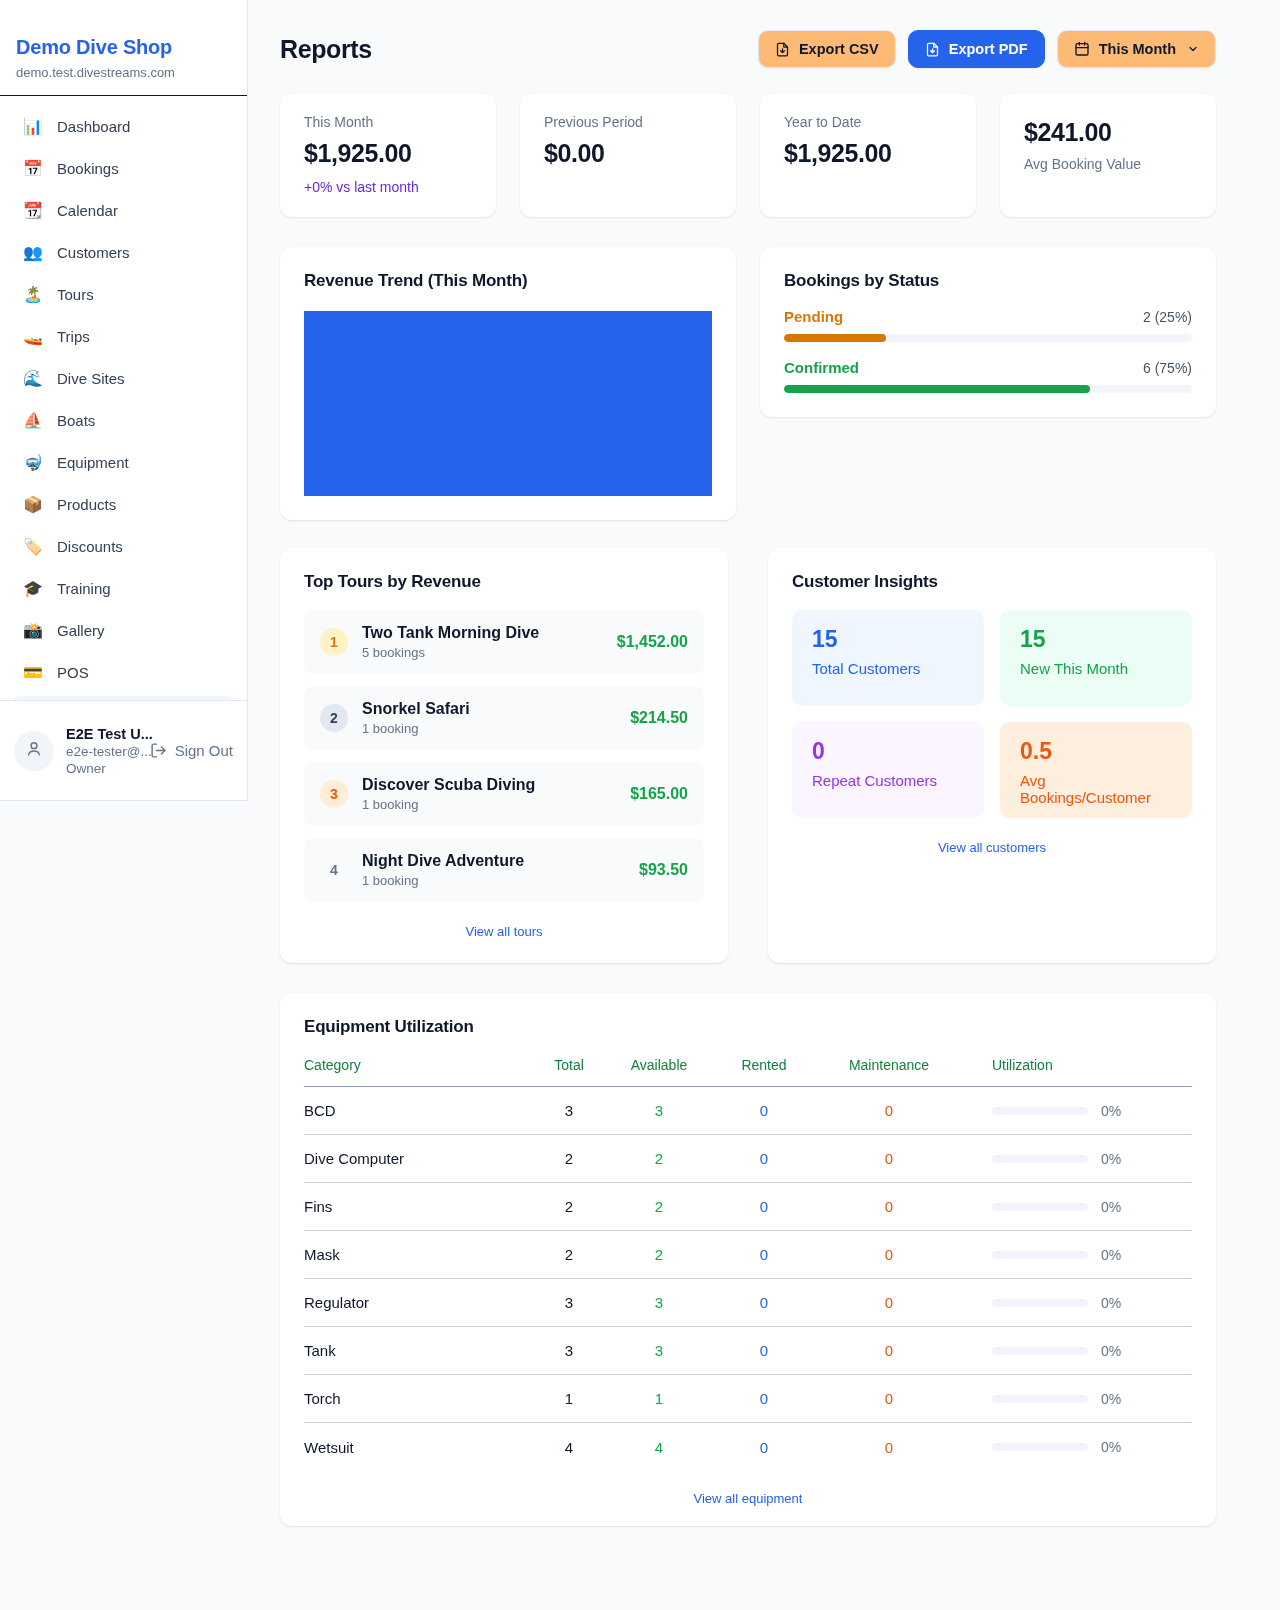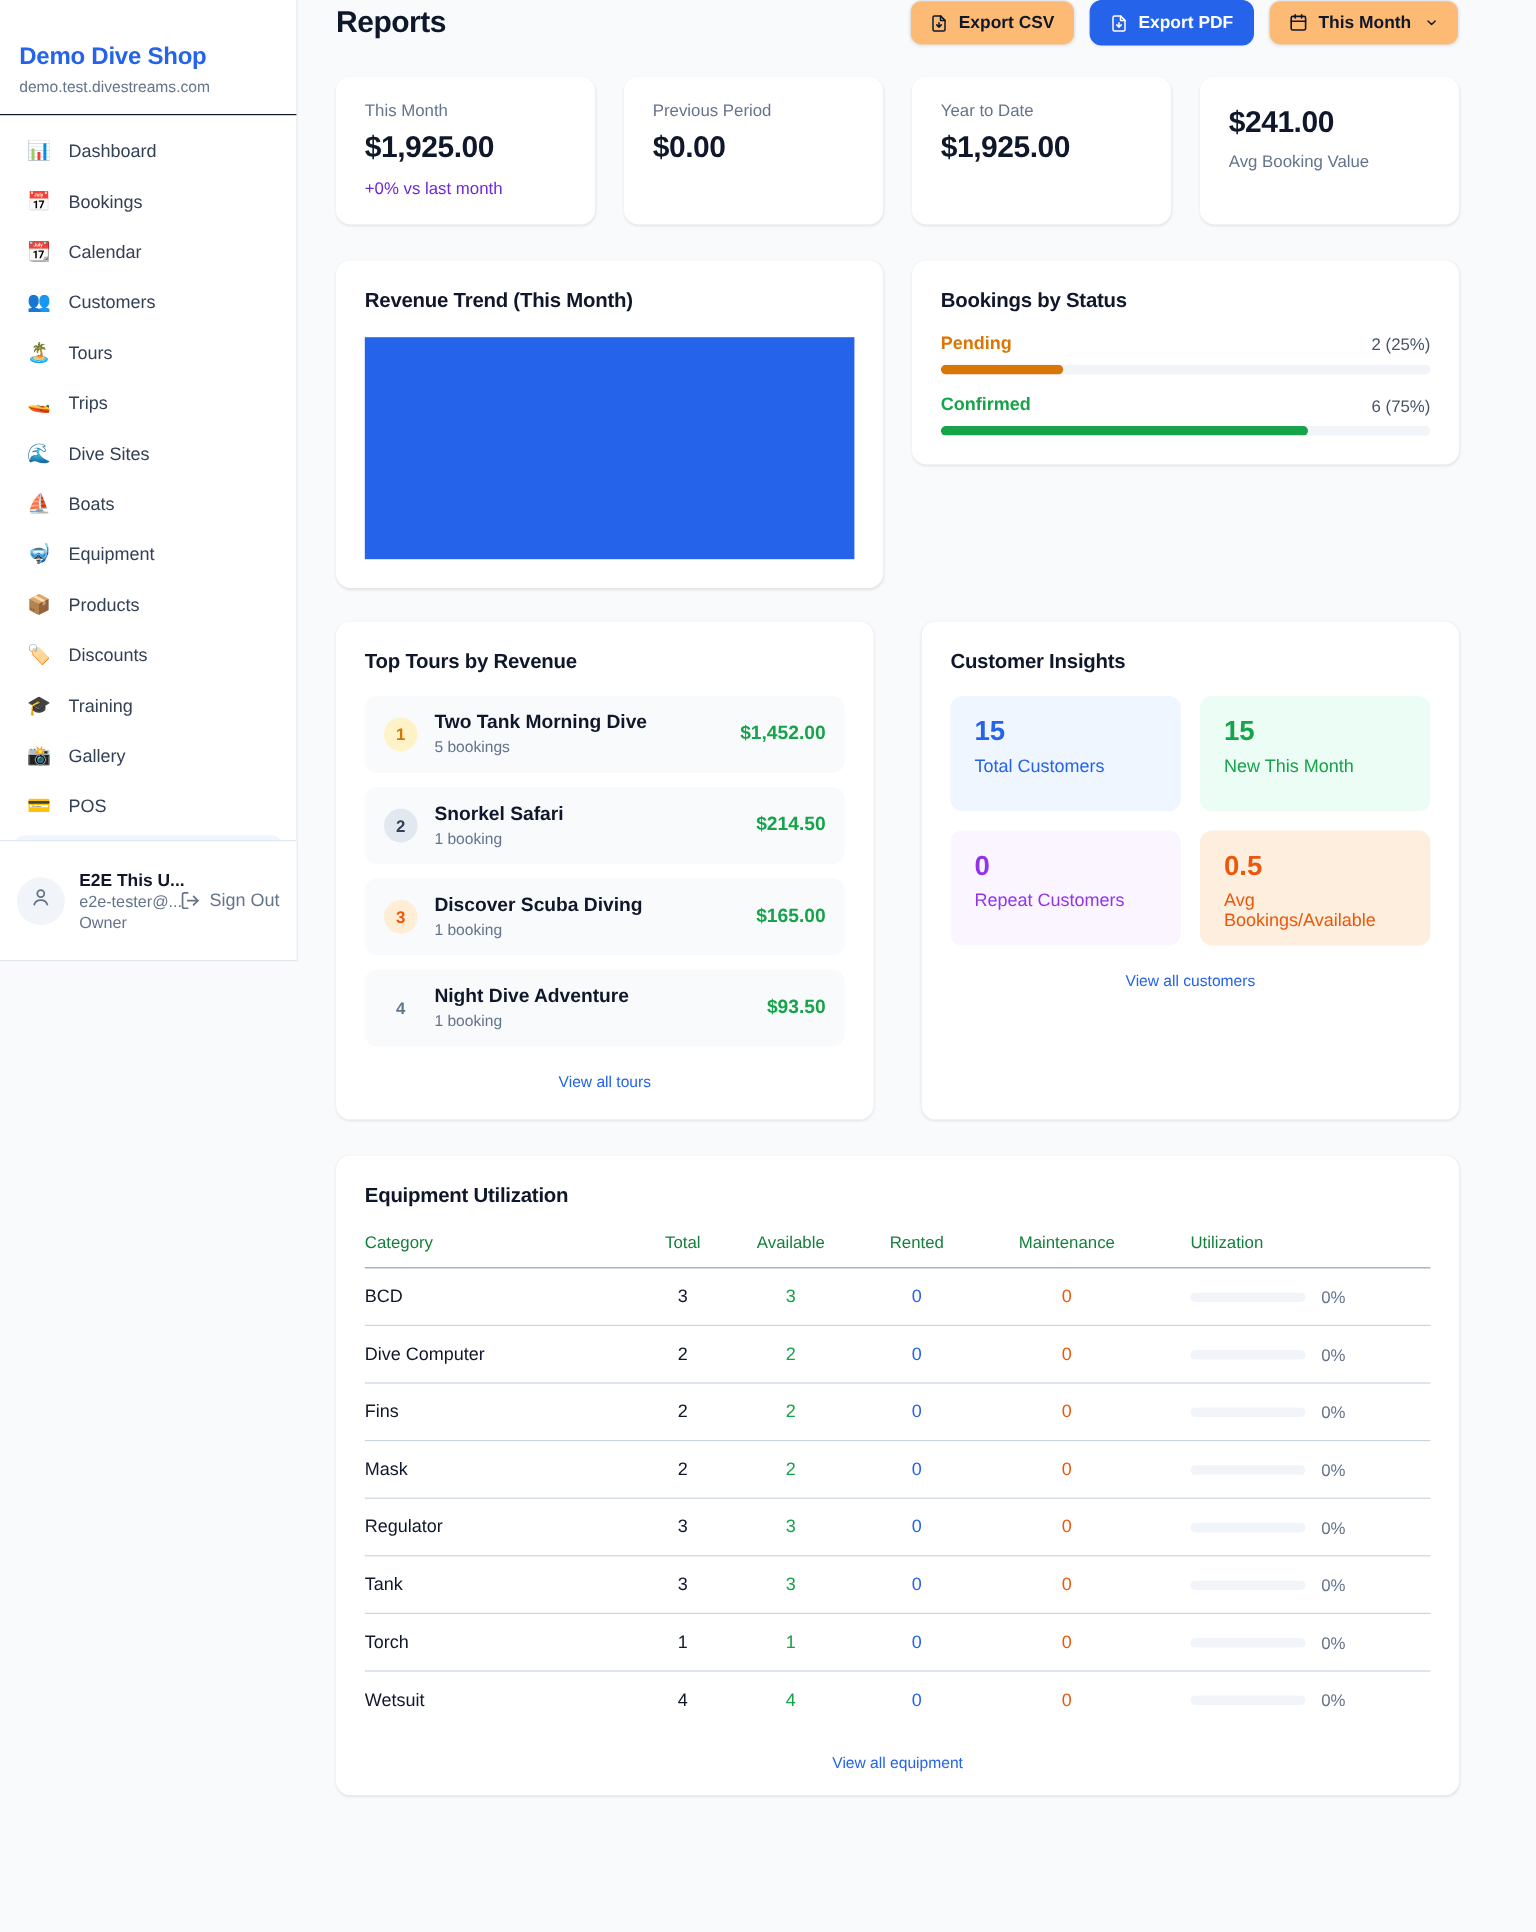--- a/index.html
+++ b/index.html
@@ -31,21 +31,21 @@
     background:#fff; border-top:1px solid #e2e8f0;
     display:flex; align-items:center; gap:12px; padding:0 14px;
   }
   .avatar { width:40px; height:40px; border-radius:50%; background:#f1f5f9; color:#64748b;
     display:flex; align-items:center; justify-content:center; flex:none; }
   .user-info { flex:1; min-width:0; }
   .user-name { font-size:14.5px; font-weight:bold; white-space:nowrap; }
   .user-email, .user-role { font-size:13.5px; color:#64748b; margin-top:2px; white-space:nowrap; }
   .signout { display:flex; align-items:center; gap:8px; color:#64748b; font-size:15px; flex:none; cursor:pointer; }
   
-  .main { position:absolute; left:280px; top:0; width:936px; }
+  .main { position:absolute; left:280px; top:0; width:936px; padding-top:30px; }
   .header-row { display:flex; justify-content:space-between; align-items:center; }
   .page-title { font-size:25px; font-weight:bold; letter-spacing:-0.4px; }
   .btn-group { display:flex; gap:12px; }
   .btn {
     display:inline-flex; align-items:center; gap:9px; height:38px; padding:0 16px;
     background:#fdba74; border:1px solid #e2e8f0; border-radius:10px;
     font-size:14.5px; font-weight:600; color:#0f172a; cursor:pointer;
     box-shadow:0 1px 2px rgba(15,23,42,.06);
   }
   .btn-primary { background:#2563eb; border-color:#2563eb; color:#fff; }
@@ -181,21 +181,21 @@
   <div class="user-panel">
     <div class="avatar">
       <span>
         <svg width="20" height="20" viewBox="0 0 24 24" fill="none" stroke="currentColor" stroke-width="1.8" stroke-linecap="round">
             <circle cx="12" cy="8" r="3.5"></circle>
             <path d="M5.5 19c.8-3 3.4-4.5 6.5-4.5s5.7 1.5 6.5 4.5"></path>
           </svg>
       </span>
     </div>
     <div class="user-info">
-      <div class="user-name">E2E This U...</div>
+      <div class="user-name">E2E Test U...</div>
       <div class="user-email">e2e-tester@...</div>
       <div class="user-role">Owner</div>
     </div>
     <div class="signout">
       <span style="display:flex">
         <svg width="17" height="17" viewBox="0 0 24 24" fill="none" stroke="currentColor" stroke-width="2" stroke-linecap="round" stroke-linejoin="round">
             <path d="M9 21H5a2 2 0 0 1-2-2V5a2 2 0 0 1 2-2h4"></path>
             <polyline points="16 17 21 12 16 7"></polyline>
             <line x1="21" y1="12" x2="9" y2="12"></line>
           </svg>
@@ -346,21 +346,21 @@
         <div class="tile tile-green">
           <div class="tile-value">15</div>
           <div class="tile-label">New This Month</div>
         </div>
         <div class="tile tile-purple">
           <div class="tile-value">0</div>
           <div class="tile-label">Repeat Customers</div>
         </div>
         <div class="tile tile-orange">
           <div class="tile-value">0.5</div>
-          <div class="tile-label">Avg Bookings/Available</div>
+          <div class="tile-label">Avg Bookings/Customer</div>
         </div>
       </div>
       <a class="view-link">View all customers</a>
     </section>
   </div>
 
   <section class="card equip-card">
     <h2 class="panel-title" style="margin:0">Equipment Utilization</h2>
     <div class="equip-table">
       <div class="t-head">

